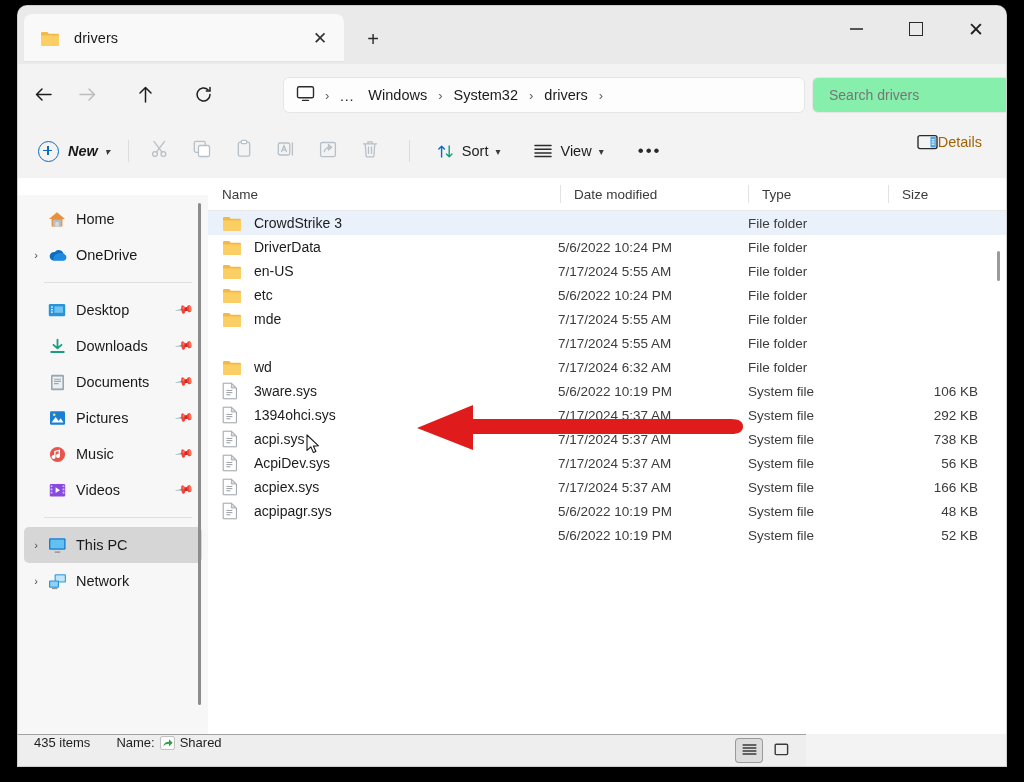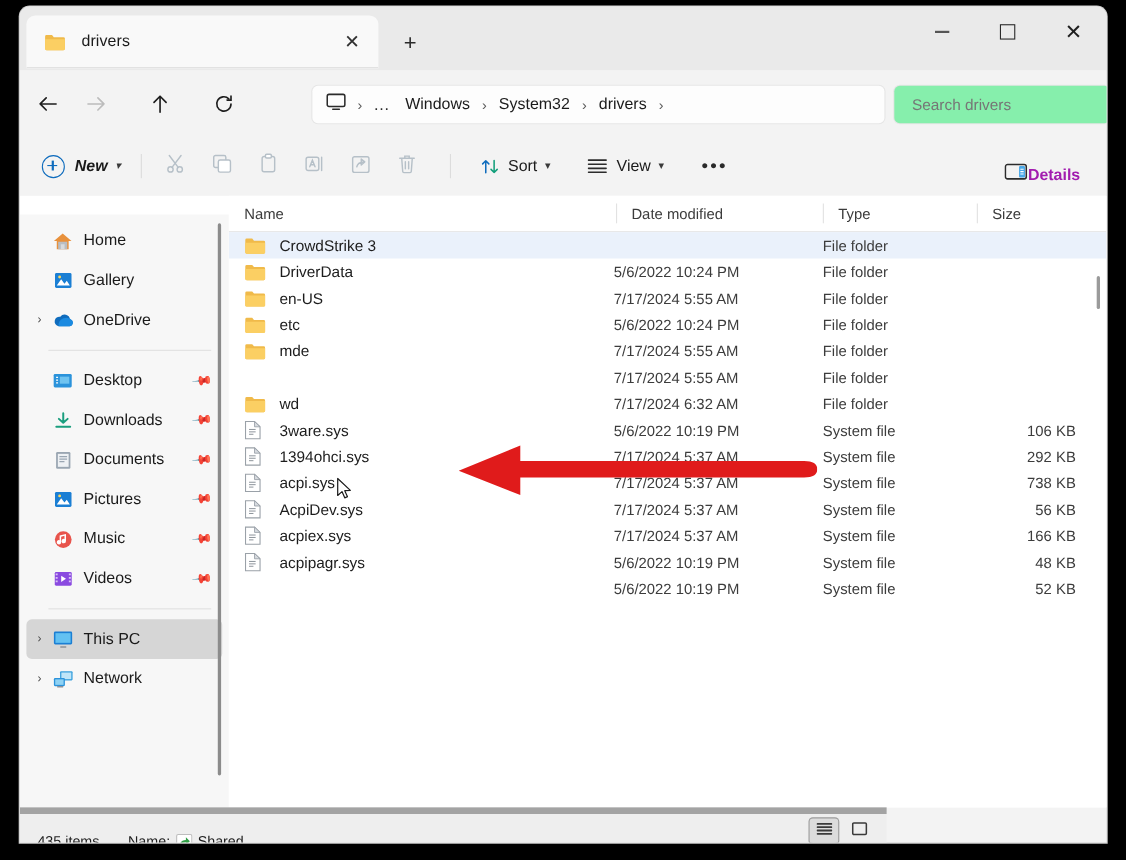--- a/index.html
+++ b/index.html
@@ -240,22 +240,22 @@
   }
   .tb-item {
     display:flex; align-items:center; height:34px;
     padding: 0 9px; border-radius:5px; cursor:pointer; flex:none;
     color:#1b1b1b; font-size:14.5px;
   }
   .tb-item .ti { margin-right:8px; display:flex; align-items:center; }
   .tb-dots { font-size: 17px; letter-spacing: 2px; color:#2a2a2a; }
   .tb-details {
     position:absolute; right: 14px; top: 10px;
-    display:flex; align-items:flex-end; height:34px; padding: 0 10px;
-    border-radius:5px; cursor:pointer; font-size:14.5px; color:#a21caf;font-weight:bold;
+    display:flex; align-items:flex-start; height:34px; padding: 0 10px;
+    border-radius:5px; cursor:pointer; font-size:14.5px; color:#a16207;
   }
 
   
   .content {
     position: absolute;
     left: 0; top: 172px;
     width: 988px;
     height: 556px;
     background: #ffffff;
   }
@@ -364,22 +364,22 @@
     height: 54px;
     pointer-events: none;
   }
 
   
   .statusbar {
     position:absolute;
     left: 0; top: 728px;
     width: 788px; height: 32px;
     background: #eeeeee;
-    border-top: 6px solid #a3a3a3;
-    display:flex; align-items:flex-end;
+    border-top: 1px solid #a3a3a3;
+    display:flex; align-items:flex-start;
   }
   .st-items { font-size: 13px; color:#1e1e1e; margin-left: 16px; }
   .st-state { font-size: 13px; color:#1e1e1e; margin-left: 26px; display:flex; align-items:center; }
   .st-share-icon { margin: 0 5px 0 5px; display:flex; align-items:center;}
   .st-views { position:absolute; right: 12px; top: 4px; display:flex; }
   .st-view-btn {
     width: 26px; height: 23px; margin-left: 6px;
     display:flex; align-items:center; justify-content:center;
     border-radius:3px; cursor:pointer;
   }
@@ -578,31 +578,20 @@
           <span class="sb-icon">
             <svg width="18" height="17" viewBox="0 0 18 17">
               <path d="M9 1.3 17 8.1h-2.6v7.4H3.6V8.1H1z" fill="#e8913c"></path>
               <path d="M4.9 8.7h8.2v6.8H4.9z" fill="#b9bdc2"></path>
               <path d="M7.3 11h3.4v4.5H7.3z" fill="#d8dbde"></path>
             </svg>
           </span>
           <span>Home</span>
         </div>
 
-        <div class="sb-item">
-          <span class="sb-chevron empty">›</span>
-          <span class="sb-icon">
-            <svg width="17" height="16" viewBox="0 0 17 16">
-              <rect x="1" y="1.2" width="15" height="13.6" rx="1.3" fill="#1b7fd4"></rect>
-              <path d="M2.6 12.6 6.6 6.9l3 4 2.1-2.6 2.8 4.3z" fill="#fff"></path>
-              <circle cx="5.2" cy="4.8" r="1.3" fill="#ffd95c"></circle>
-            </svg>
-          </span>
-          <span>Gallery</span>
-        </div>
 
         <div class="sb-item">
           <span class="sb-chevron">›</span>
           <span class="sb-icon">
             <svg width="20" height="14" viewBox="0 0 20 14">
               <path d="M6.3 12.6h9.9a3.2 3.2 0 0 0 .4-6.3A4.9 4.9 0 0 0 7.8 4 3.9 3.9 0 0 0 6.3 12.6z" fill="#0f6cbd"></path>
               <path d="M6.3 12.6h9.9a3.2 3.2 0 0 0 2.6-5A7 7 0 0 0 6.3 12.6z" fill="#1b8ae0"></path>
             </svg>
           </span>
           <span>OneDrive</span>

